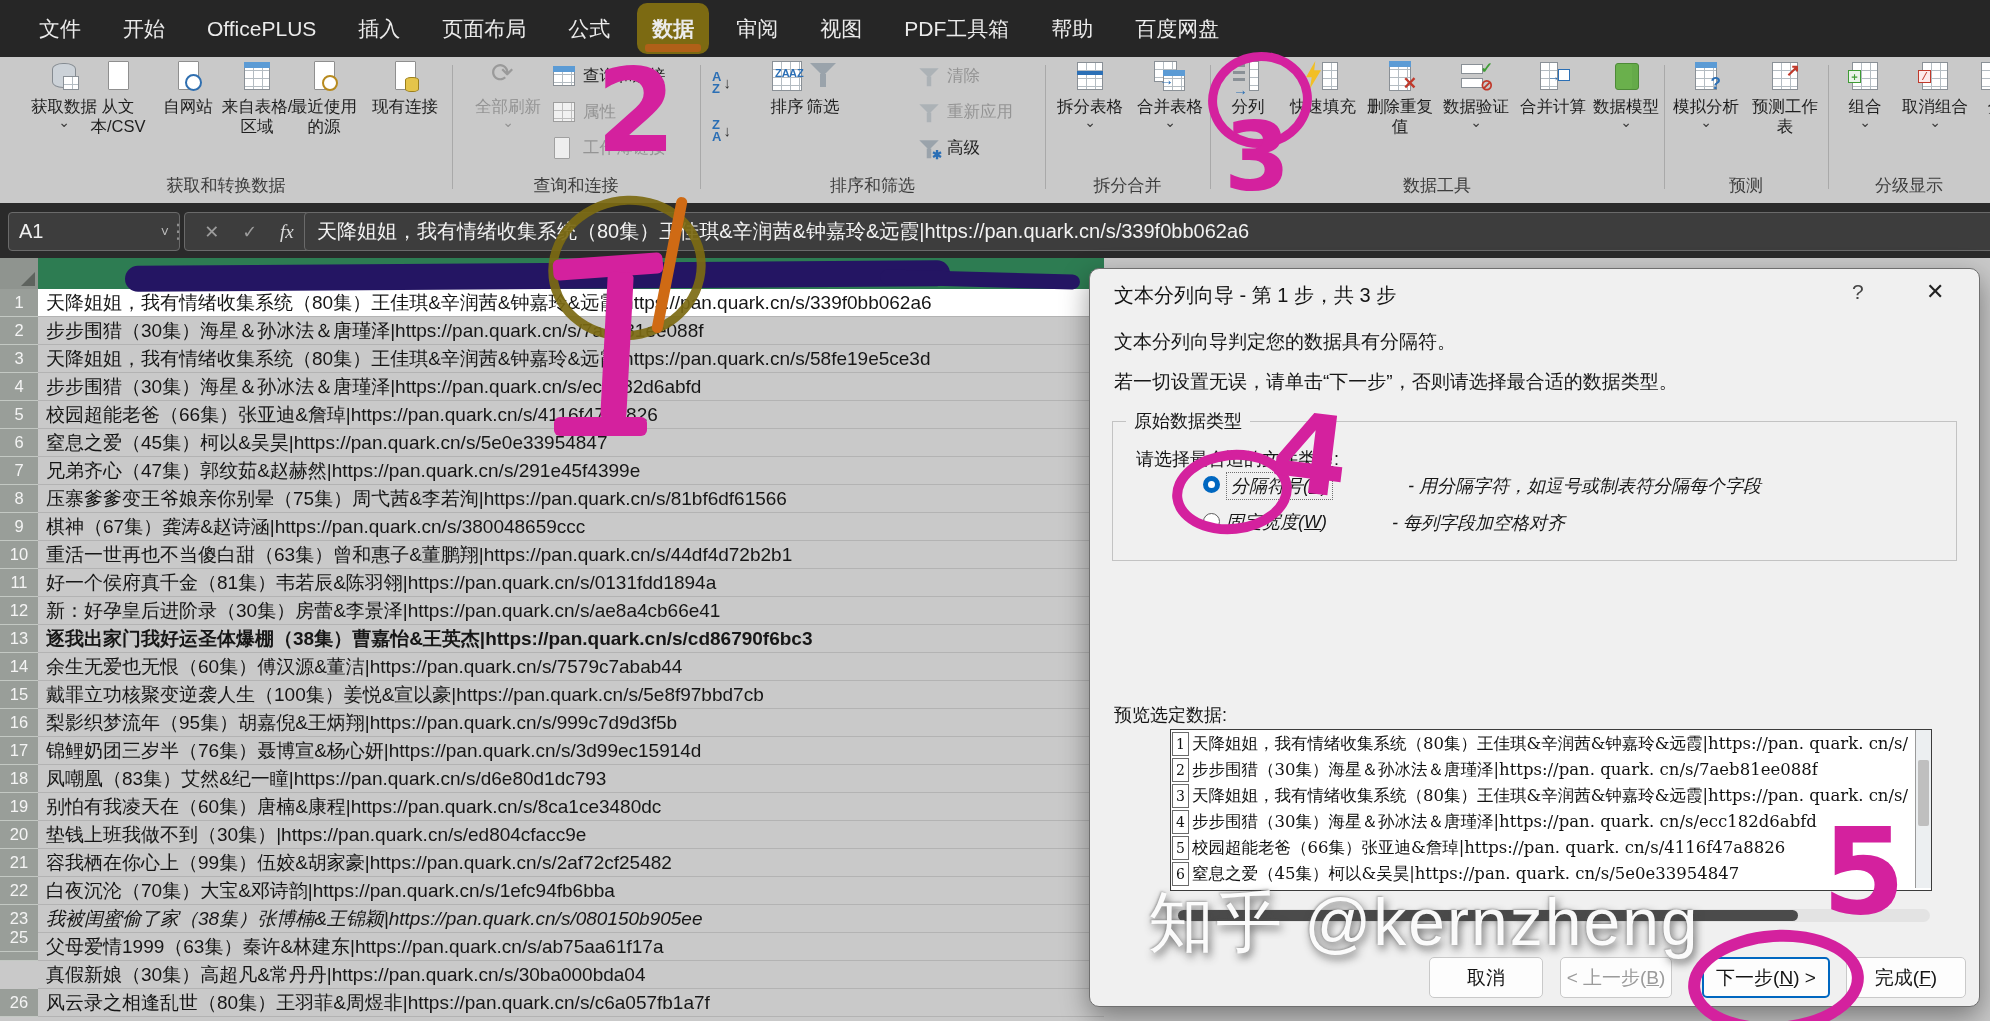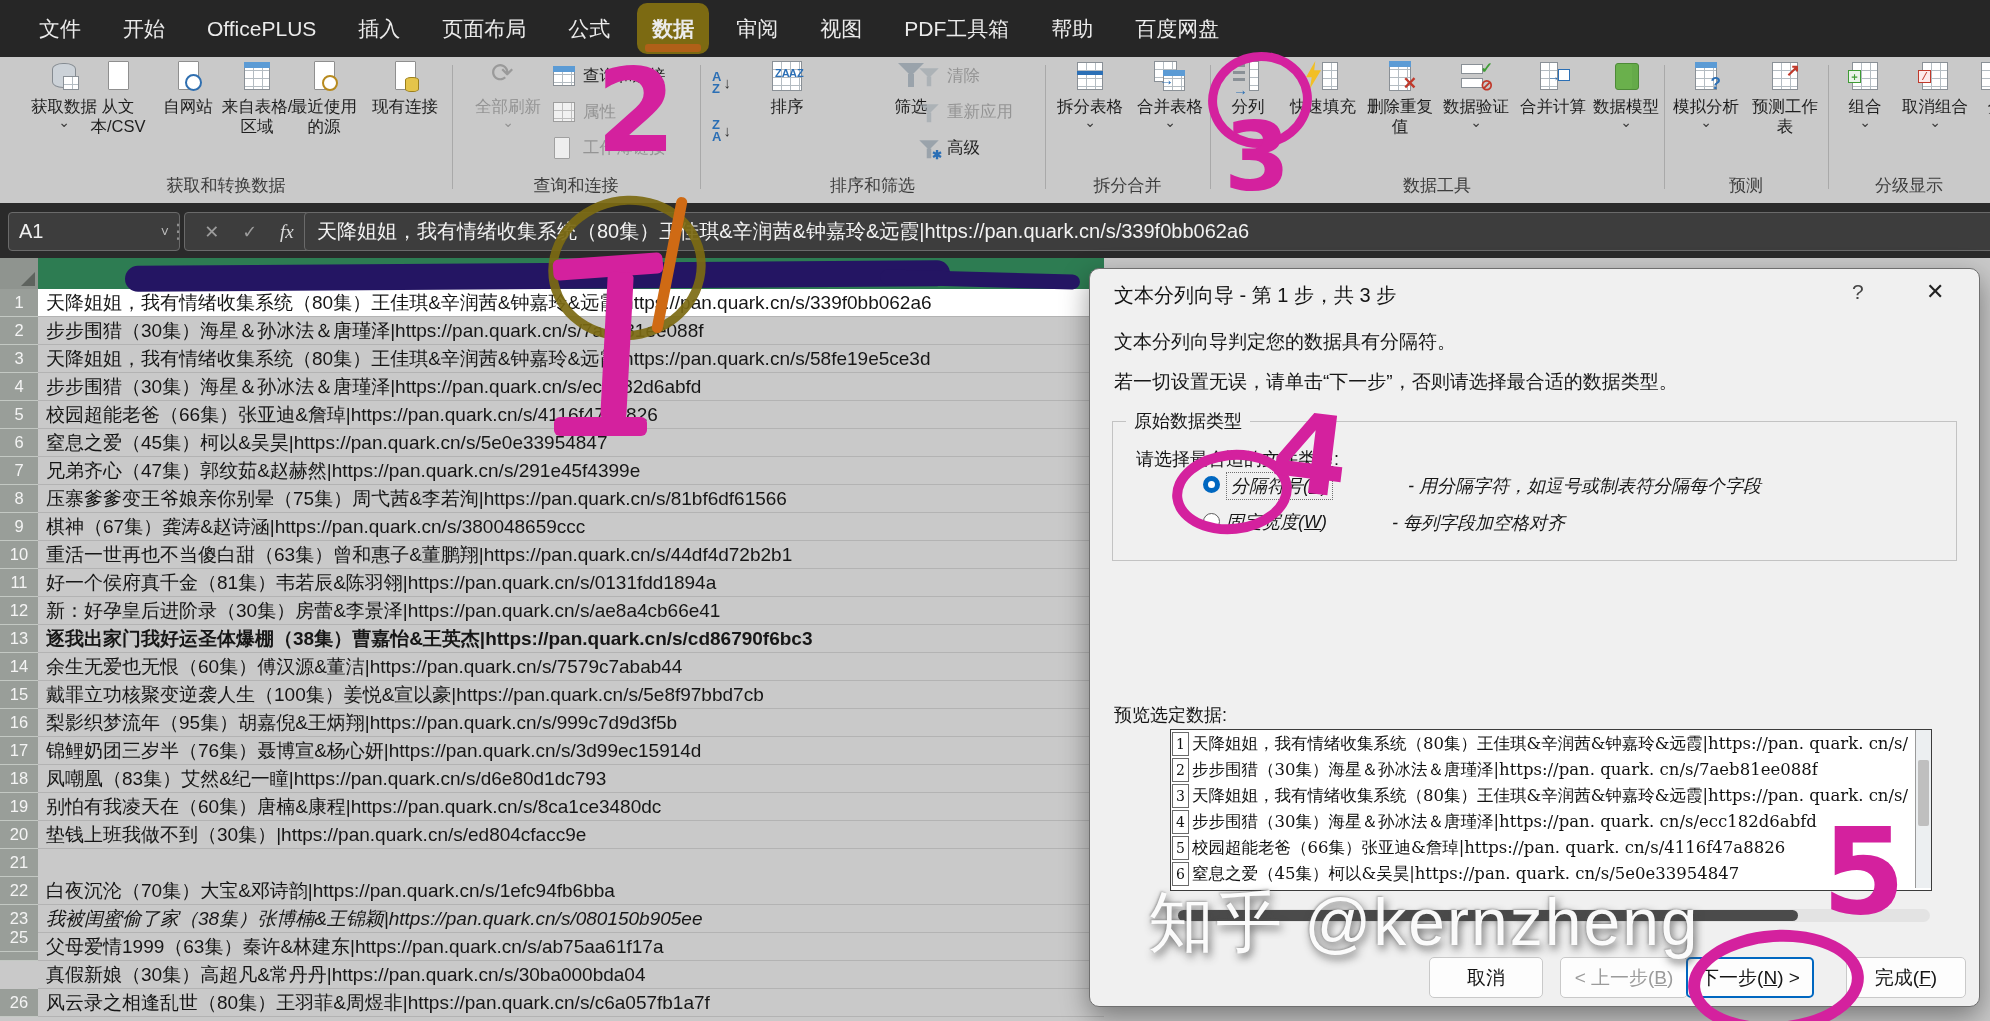--- a/index.html
+++ b/index.html
@@ -264,21 +264,21 @@
       <span class="arr">↓</span>
     </div>
     <div class="bigbtn" style="left:752px;width:70px;">
       <span class="ic">
         <span class="grid" style="inset:1px 2px;"></span>
         <span class="badge" style="left:5px;top:8px;color:#2b6fb5;font-size:11px;">ZA</span>
         <span class="badge" style="left:19px;top:8px;color:#2b6fb5;font-size:11px;">AZ</span>
       </span>
       <span class="lbl">排序</span>
     </div>
-    <div class="bigbtn" style="left:880px;width:62px;">
+    <div class="bigbtn" style="left:792px;width:62px;">
       <span class="ic">
           <span class="funnel"></span>
         </span>
       <span class="lbl">筛选</span>
     </div>
     <div class="smallitem disabled" style="left:916px;top:8px;">
       <span class="ic-s">
           <span class="funnel" style="left:0;top:0;transform:scale(.75);opacity:.6;"></span>
         </span>
       <span>清除</span>
@@ -477,20 +477,21 @@
     <div class="rowcell" style="top:311px;">好一个侯府真千金（81集）韦若辰&amp;陈羽翎|https://pan.quark.cn/s/0131fdd1894a</div>
     <div class="rowcell" style="top:339px;">新：好孕皇后进阶录（30集）房蕾&amp;李景泽|https://pan.quark.cn/s/ae8a4cb66e41</div>
     <div class="rowcell" style="top:367px;font-weight:bold;">逐我出家门我好运圣体爆棚（38集）曹嘉怡&amp;王英杰|https://pan.quark.cn/s/cd86790f6bc3</div>
     <div class="rowcell" style="top:395px;">余生无爱也无恨（60集）傅汉源&amp;董洁|https://pan.quark.cn/s/7579c7abab44</div>
     <div class="rowcell" style="top:423px;">戴罪立功核聚变逆袭人生（100集）姜悦&amp;宣以豪|https://pan.quark.cn/s/5e8f97bbd7cb</div>
     <div class="rowcell" style="top:451px;">梨影织梦流年（95集）胡嘉倪&amp;王炳翔|https://pan.quark.cn/s/999c7d9d3f5b</div>
     <div class="rowcell" style="top:479px;">锦鲤奶团三岁半（76集）聂博宣&amp;杨心妍|https://pan.quark.cn/s/3d99ec15914d</div>
     <div class="rowcell" style="top:507px;">凤嘲凰（83集）艾然&amp;纪一瞳|https://pan.quark.cn/s/d6e80d1dc793</div>
     <div class="rowcell" style="top:535px;">别怕有我凌天在（60集）唐楠&amp;康程|https://pan.quark.cn/s/8ca1ce3480dc</div>
     <div class="rowcell" style="top:563px;">垫钱上班我做不到（30集）|https://pan.quark.cn/s/ed804cfacc9e</div>
+    <div class="rowcell" style="top:591px;">容我栖在你心上（99集）伍姣&amp;胡家豪|https://pan.quark.cn/s/2af72cf25482</div>
     <div class="rowcell" style="top:619px;">白夜沉沦（70集）大宝&amp;邓诗韵|https://pan.quark.cn/s/1efc94fb6bba</div>
     <div class="rowcell" style="top:647px;font-style:italic;">我被闺蜜偷了家（38集）张博楠&amp;王锦颖|https://pan.quark.cn/s/080150b905ee</div>
     <div class="rowcell" style="top:675px;">父母爱情1999（63集）秦许&amp;林建东|https://pan.quark.cn/s/ab75aa61f17a</div>
     <div class="rowcell" style="top:703px;">真假新娘（30集）高超凡&amp;常丹丹|https://pan.quark.cn/s/30ba000bda04</div>
     <div class="rowcell" style="top:731px;">风云录之相逢乱世（80集）王羽菲&amp;周煜非|https://pan.quark.cn/s/c6a057fb1a7f</div>
   </div>
 
   <div class="dialog">
     <div class="dlg-title">文本分列向导 - 第 1 步，共 3 步</div>
     <div class="dlg-help">?</div>
@@ -539,26 +540,26 @@
         </div>
       <div class="pv-vscroll">
           <div class="pv-vthumb"></div>
         </div>
     </div>
     <div class="hscroll">
         <div class="hthumb"></div>
       </div>
 
     <div class="dbtn" style="left:339px;width:114px;">取消</div>
-    <div class="dbtn disabled" style="left:470px;width:128px;">
+    <div class="dbtn disabled" style="left:470px;width:112px;">
         <span>&lt; 上一步(</span>
         <span class="u">B</span>
         <span>)</span>
       </div>
-    <div class="dbtn focused" style="left:596px;width:128px;">
+    <div class="dbtn focused" style="left:612px;width:128px;">
         <span>下一步(</span>
         <span class="u">N</span>
         <span>) &gt;</span>
       </div>
     <div class="dbtn" style="left:756px;width:120px;">
         <span>完成(</span>
         <span class="u">F</span>
         <span>)</span>
       </div>
   </div>

